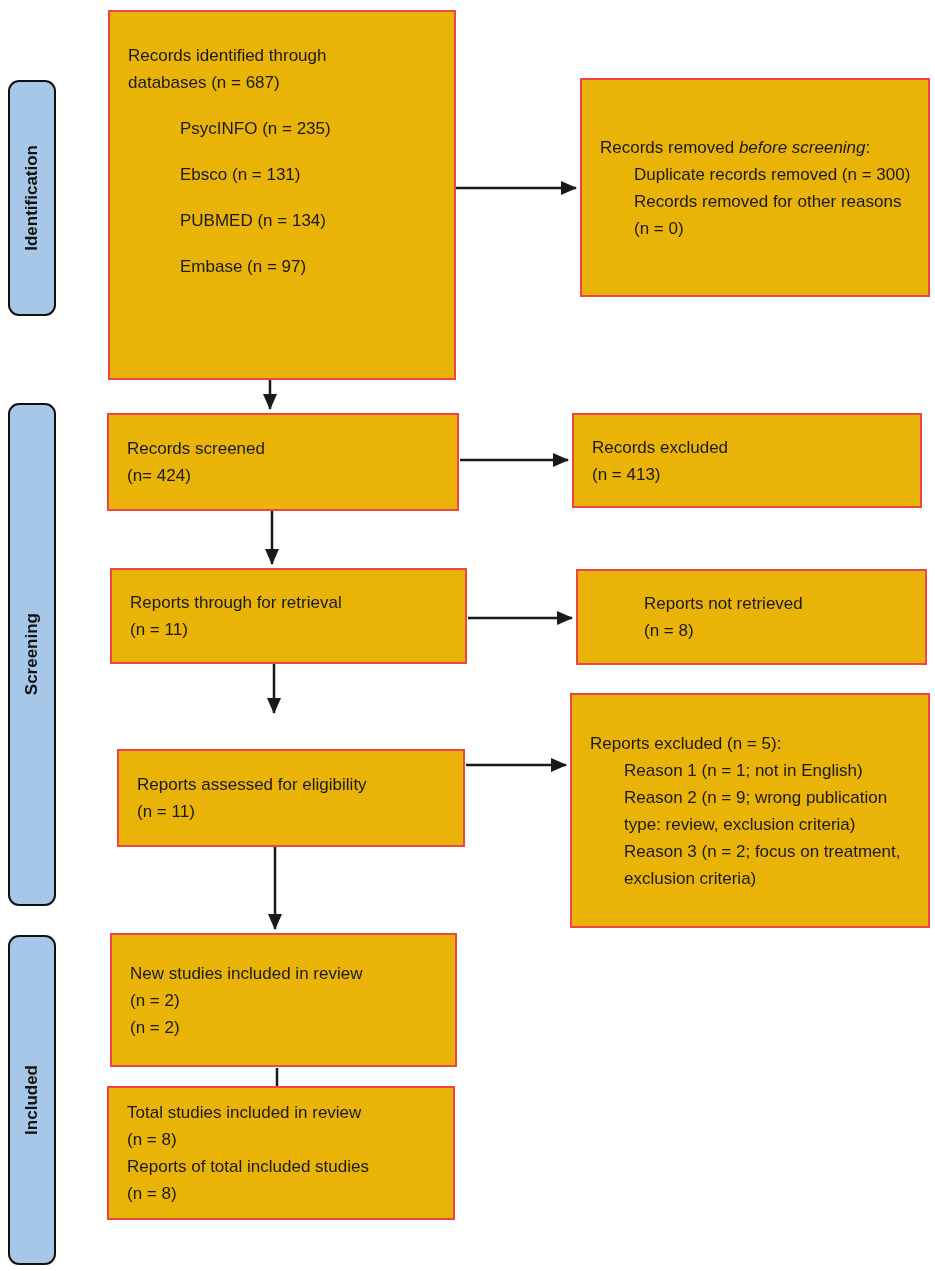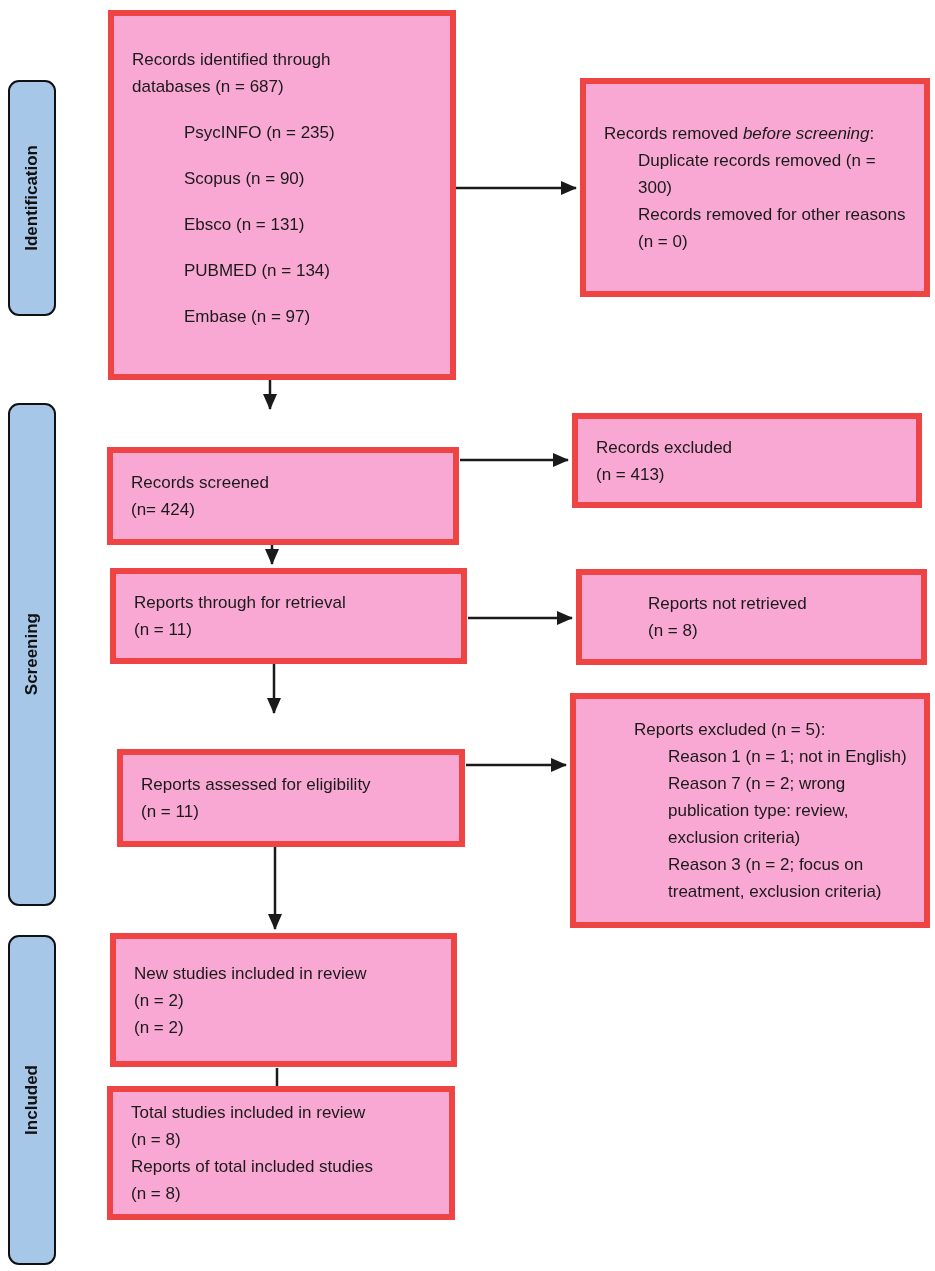--- a/index.html
+++ b/index.html
@@ -17,22 +17,22 @@
     color: #1a1a1a;
   }
   .arrows {
     position: absolute;
     left: 0; top: 0;
     width: 935px; height: 1271px;
     pointer-events: none;
   }
   .box {
     position: absolute;
-    border: 6px solid #ef4444;
-    background: #f9a8d4;
+    border: 2px solid #ef4444;
+    background: #eab308;
     box-sizing: border-box;
     font-size: 17px;
     line-height: 27px;
   }
   .box.center {
     display: flex;
     align-items: center;
   }
   .pad { padding: 0 14px 0 18px; width: 100%; box-sizing: border-box; }
   .box1-pad { padding: 30px 14px 0 18px; }
@@ -90,38 +90,37 @@
   </div>
   <div class="stage" style="top:935px; height:330px;">
     <span class="stage-text">Included</span>
   </div>
 
   <div class="box" style="left:108px; top:10px; width:348px; height:370px;">
     <div class="pad box1-pad">
       <div>Records identified through</div>
       <div>databases (n = 687)</div>
       <div class="src">PsycINFO (n = 235)</div>
-      <div class="src">Scopus (n = 90)</div>
       <div class="src">Ebsco (n = 131)</div>
       <div class="src">PUBMED (n = 134)</div>
       <div class="src">Embase (n = 97)</div>
     </div>
   </div>
 
   <div class="box center" style="left:580px; top:78px; width:350px; height:219px;">
     <div class="pad">
       <div>
         <span>Records removed </span><em>before screening</em><span>:</span>
       </div>
       <div class="item">Duplicate records removed (n = 300)</div>
       <div class="item">Records removed for other reasons (n = 0)</div>
     </div>
   </div>
 
-  <div class="box center" style="left:107px; top:413px; width:352px; height:98px;margin-top:34px;">
+  <div class="box center" style="left:107px; top:413px; width:352px; height:98px;">
     <div class="pad">
       <div>Records screened</div>
       <div>(n= 424)</div>
     </div>
   </div>
 
   <div class="box center" style="left:572px; top:413px; width:350px; height:95px;">
     <div class="pad">
       <div>Records excluded</div>
       <div>(n = 413)</div>
@@ -142,25 +141,25 @@
     </div>
   </div>
 
   <div class="box center" style="left:117px; top:717px; width:348px; height:98px;margin-top:32px;">
     <div class="pad">
       <div>Reports assessed for eligibility</div>
       <div>(n = 11)</div>
     </div>
   </div>
 
-  <div class="box center" style="left:570px; top:693px; width:360px; height:235px;padding-left:40px;">
+  <div class="box center" style="left:570px; top:693px; width:360px; height:235px;">
     <div class="pad">
       <div>Reports excluded (n = 5):</div>
       <div class="item">Reason 1 (n = 1; not in English)</div>
-      <div class="item">Reason 7 (n = 2; wrong publication type: review, exclusion criteria)</div>
+      <div class="item">Reason 2 (n = 9; wrong publication type: review, exclusion criteria)</div>
       <div class="item">Reason 3 (n = 2; focus on treatment, exclusion criteria)</div>
     </div>
   </div>
 
   <div class="box center" style="left:110px; top:933px; width:347px; height:134px;">
     <div class="pad">
       <div>New studies included in review</div>
       <div>(n = 2)</div>
       <div>(n = 2)</div>
     </div>

